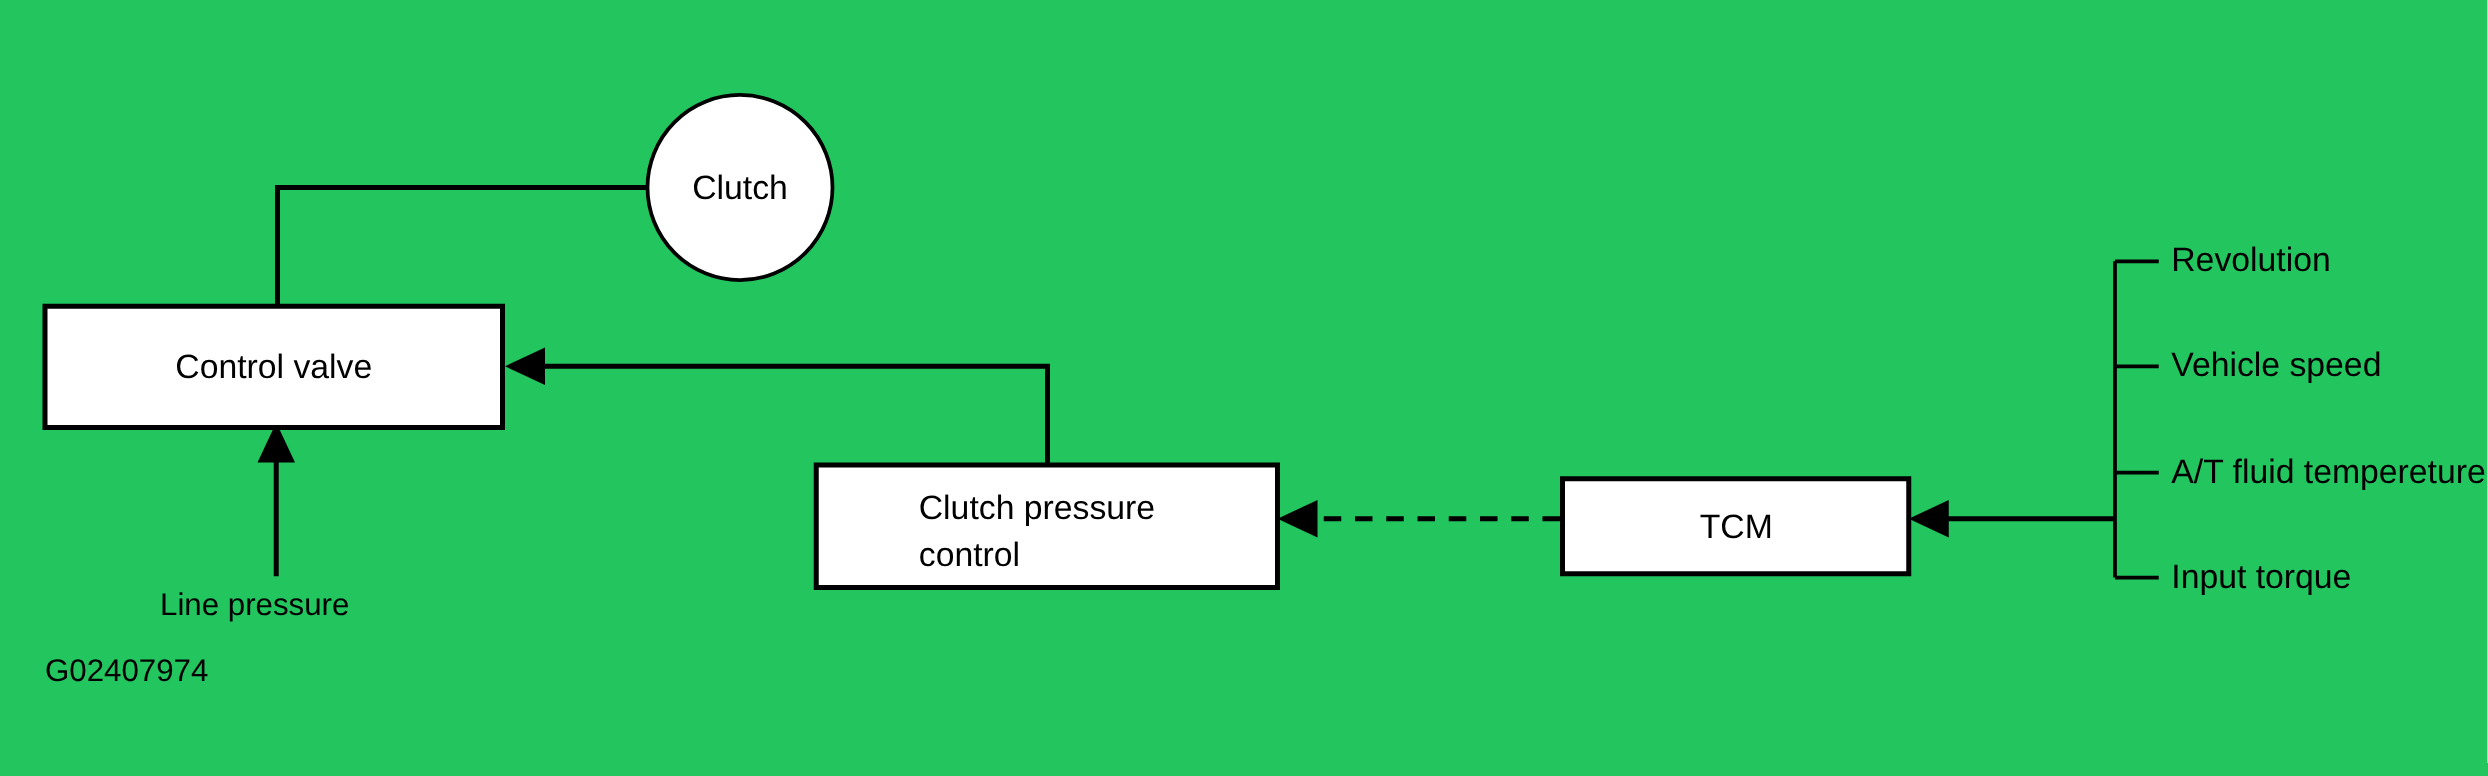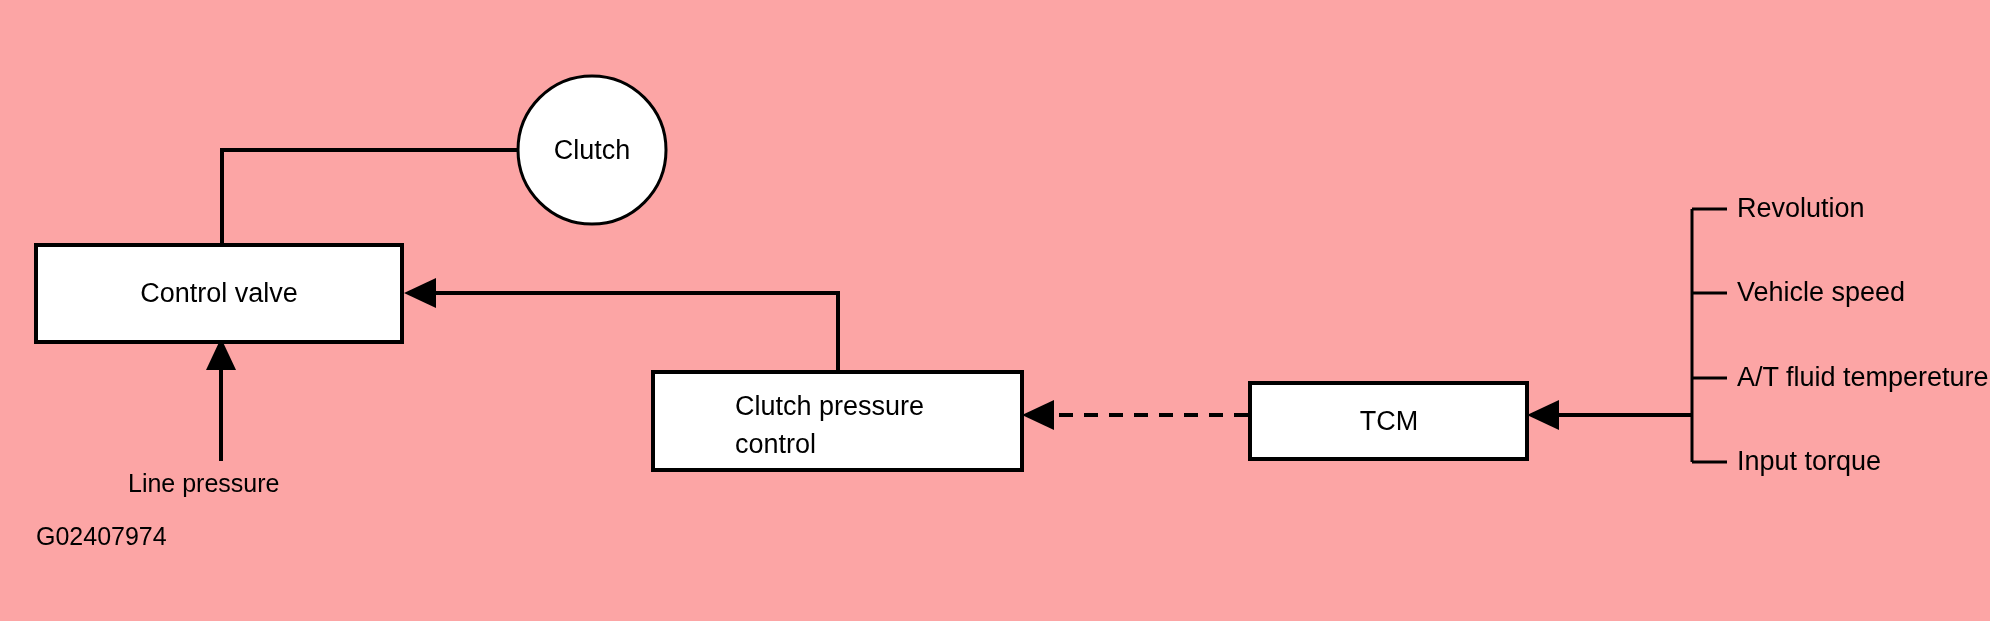--- a/index.html
+++ b/index.html
@@ -9,21 +9,21 @@
     background: #ffffff;
   }
   body {
     font-family: "Liberation Sans", sans-serif;
     color: #000000;
   }
   #diagram-root {
     position: relative;
     width: 1990px;
     height: 621px;
-    background: #fca5a5;
+    background: #22c55e;
     overflow: hidden;
     text-align: center;
   }
   #diagram-svg {
     position: absolute;
     left: 0;
     top: 0;
     width: 1990px;
     height: 621px;
     display: block;

